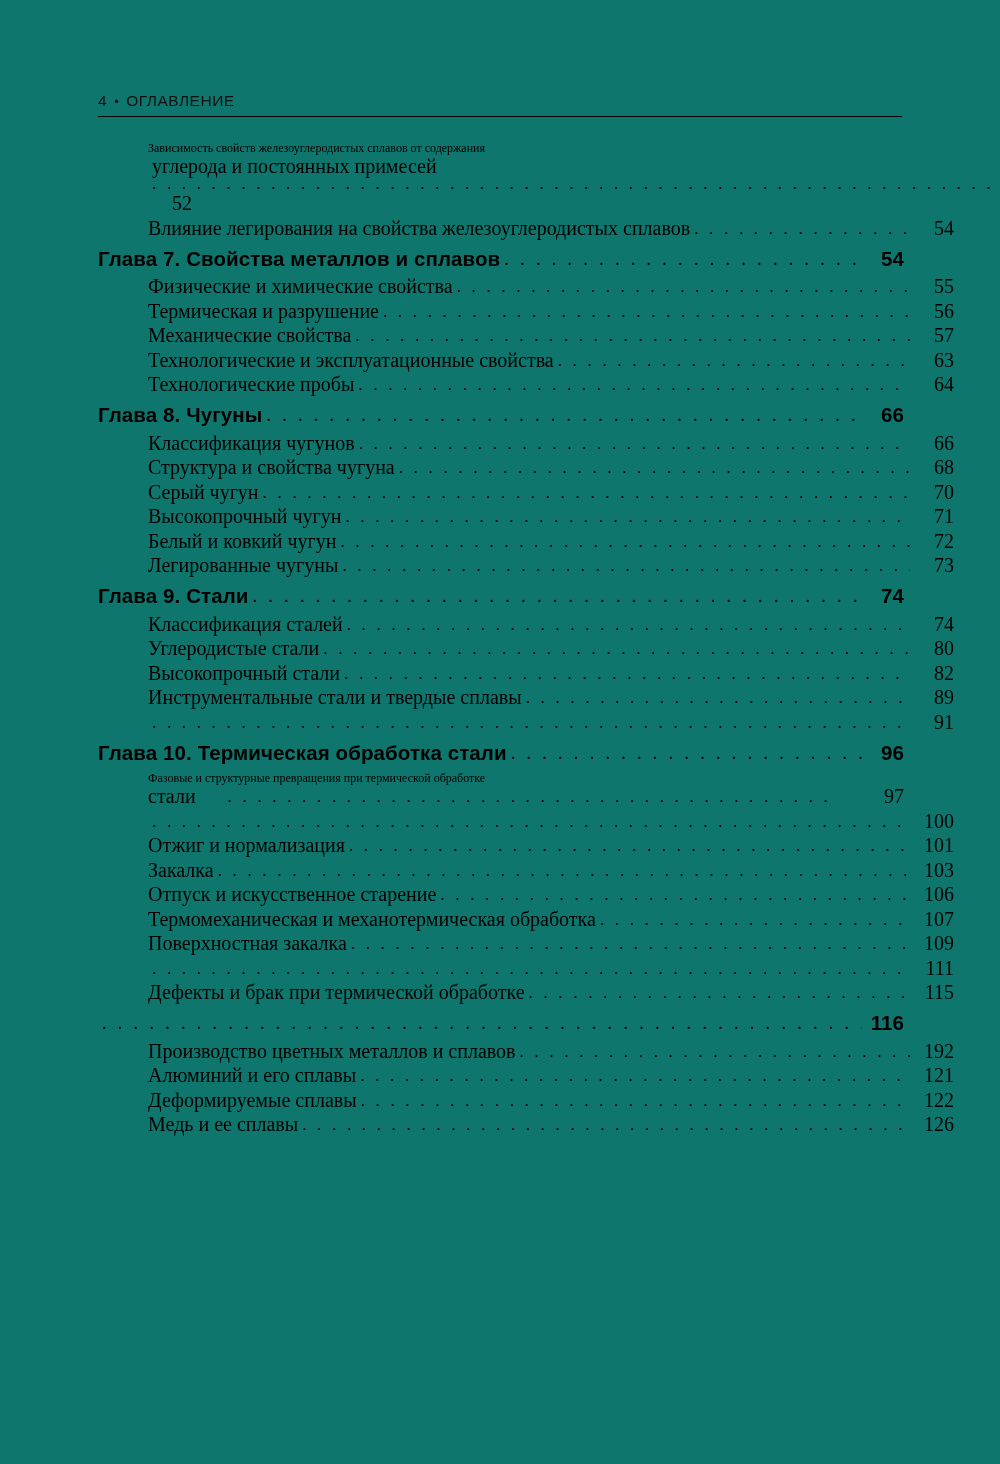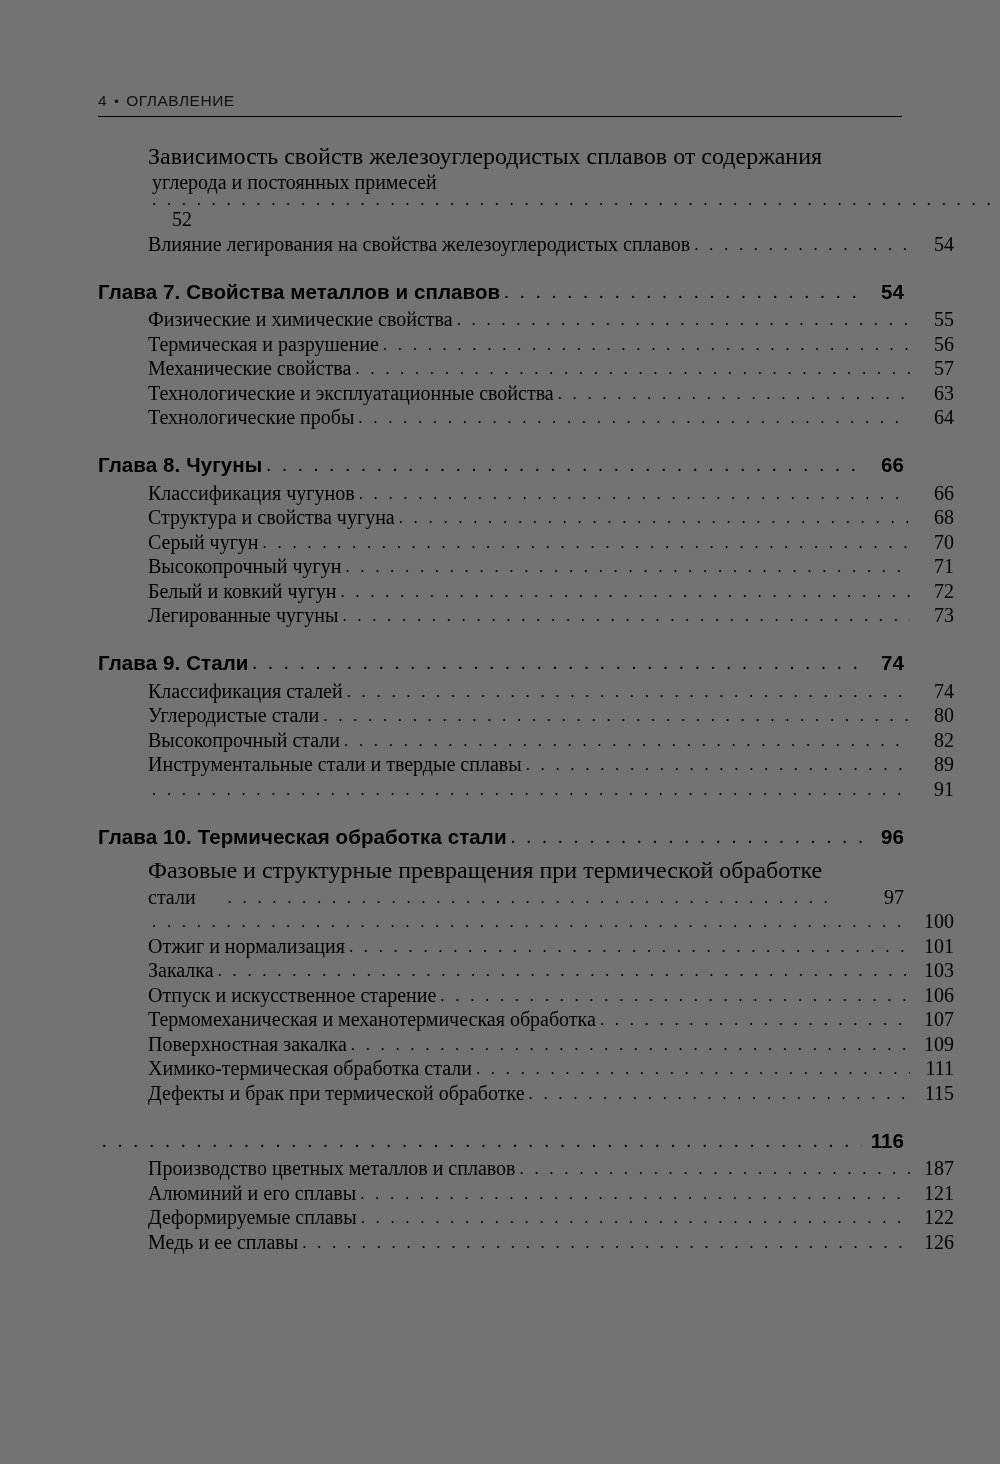--- a/index.html
+++ b/index.html
@@ -14,21 +14,21 @@
     color: #000000;
     position: relative;
     overflow: hidden;
   }
   .page {
     position: absolute;
     left: 0;
     top: 0;
     width: 1000px;
     height: 1464px;
-    background: #737373;
+    background: #0f766e;
   }
   .header {
     position: absolute;
     left: 98px;
     top: 92px;
     width: 804px;
   }
   .header-line {
     font-family: "Liberation Sans", sans-serif;
     font-size: 15.5px;
@@ -75,21 +75,21 @@
   }
   .row .page-num {
     flex: 0 0 auto;
     white-space: nowrap;
     text-align: right;
     min-width: 38px;
   }
 
   
   .chapter {
-    margin-top: 28px;
+    margin-top: 11px;
     margin-bottom: 7px;
   }
   .chapter .title,
   .chapter .page-num {
     font-family: "Liberation Sans", sans-serif;
     font-weight: bold;
     font-size: 20.5px;
     letter-spacing: 0.1px;
   }
   .chapter .leader {
@@ -110,21 +110,21 @@
     min-width: 40px;
   }
 
   
   .wrap-entry {
     padding-left: 50px;
     margin-bottom: 4px;
   }
   .wrap-entry .l1 {
     font-family: "Liberation Serif", serif;
-    font-size: 24px;
+    font-size: 12px;
     line-height: 1.35;
     white-space: nowrap;
   }
   .chapter { padding-left: 0px; }
 </style>
 </head>
 <body>
 
 <div class="page">
 
@@ -279,37 +279,36 @@
         <span class="title">Термомеханическая и механотермическая обработка</span>
         <span class="leader">. . . . . . . . . . . . . . . . . . . . . . . . . . . . . . . . . . . . . . . . . . . . . . . . . . . . . . . . . . . . . . . . . . . . . . . . . . . . . . . . . . . . . . . . . . . . . . . . . . . . . . . . . . . . . . . . . . . . . . . . . . . . . . . . . . . . . . . . . . . . . . . . .</span>
         <span class="page-num">107</span>
       </div>
       <div class="row entry">
         <span class="title">Поверхностная закалка</span>
         <span class="leader">. . . . . . . . . . . . . . . . . . . . . . . . . . . . . . . . . . . . . . . . . . . . . . . . . . . . . . . . . . . . . . . . . . . . . . . . . . . . . . . . . . . . . . . . . . . . . . . . . . . . . . . . . . . . . . . . . . . . . . . . . . . . . . . . . . . . . . . . . . . . . . . . .</span>
         <span class="page-num">109</span>
       </div>
       <div class="row entry">
-        <span class="title">Химико-термическая обработка стали</span>
         <span class="leader">. . . . . . . . . . . . . . . . . . . . . . . . . . . . . . . . . . . . . . . . . . . . . . . . . . . . . . . . . . . . . . . . . . . . . . . . . . . . . . . . . . . . . . . . . . . . . . . . . . . . . . . . . . . . . . . . . . . . . . . . . . . . . . . . . . . . . . . . . . . . . . . . .</span>
         <span class="page-num">111</span>
       </div>
       <div class="row entry">
         <span class="title">Дефекты и брак при термической обработке</span>
         <span class="leader">. . . . . . . . . . . . . . . . . . . . . . . . . . . . . . . . . . . . . . . . . . . . . . . . . . . . . . . . . . . . . . . . . . . . . . . . . . . . . . . . . . . . . . . . . . . . . . . . . . . . . . . . . . . . . . . . . . . . . . . . . . . . . . . . . . . . . . . . . . . . . . . . .</span>
         <span class="page-num">115</span>
       </div>
       <div class="row chapter">
         <span class="leader">. . . . . . . . . . . . . . . . . . . . . . . . . . . . . . . . . . . . . . . . . . . . . . . . . . . . . . . . . . . . . . . . . . . . . . . . . . . . . . . . . . . . . . . . . . . . . . . . . . . . . . . . . . . . . . . . . . . . . . . . . . . . . . . . . . . . . . . . . . . . . . . . .</span>
         <span class="page-num">116</span>
       </div>
       <div class="row entry">
         <span class="title">Производство цветных металлов и сплавов</span>
         <span class="leader">. . . . . . . . . . . . . . . . . . . . . . . . . . . . . . . . . . . . . . . . . . . . . . . . . . . . . . . . . . . . . . . . . . . . . . . . . . . . . . . . . . . . . . . . . . . . . . . . . . . . . . . . . . . . . . . . . . . . . . . . . . . . . . . . . . . . . . . . . . . . . . . . .</span>
-        <span class="page-num">187</span>
+        <span class="page-num">192</span>
       </div>
       <div class="row entry">
         <span class="title">Алюминий и его сплавы</span>
         <span class="leader">. . . . . . . . . . . . . . . . . . . . . . . . . . . . . . . . . . . . . . . . . . . . . . . . . . . . . . . . . . . . . . . . . . . . . . . . . . . . . . . . . . . . . . . . . . . . . . . . . . . . . . . . . . . . . . . . . . . . . . . . . . . . . . . . . . . . . . . . . . . . . . . . .</span>
         <span class="page-num">121</span>
       </div>
       <div class="row entry">
         <span class="title">Деформируемые сплавы</span>
         <span class="leader">. . . . . . . . . . . . . . . . . . . . . . . . . . . . . . . . . . . . . . . . . . . . . . . . . . . . . . . . . . . . . . . . . . . . . . . . . . . . . . . . . . . . . . . . . . . . . . . . . . . . . . . . . . . . . . . . . . . . . . . . . . . . . . . . . . . . . . . . . . . . . . . . .</span>
         <span class="page-num">122</span>

